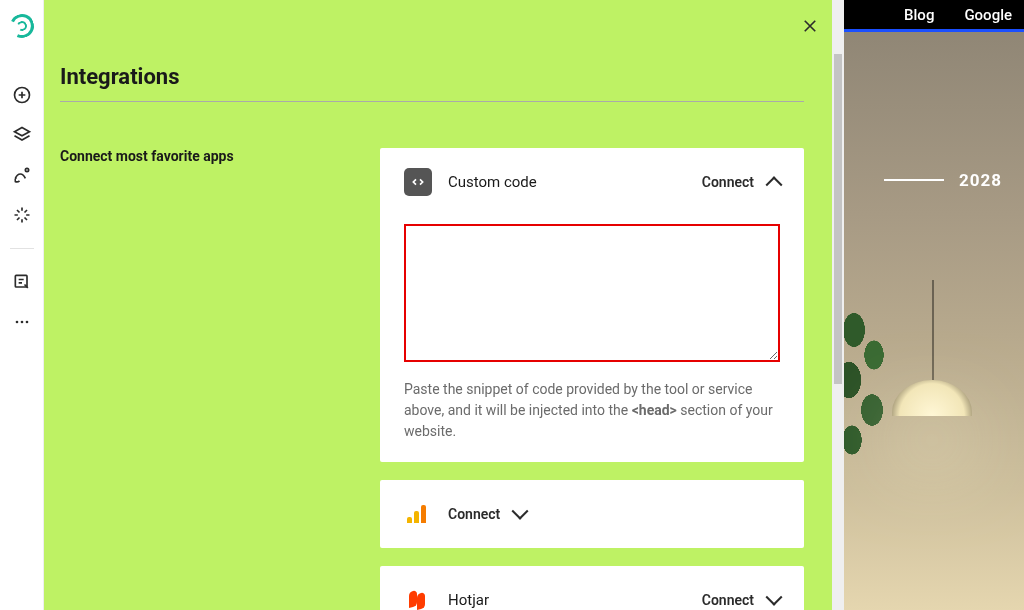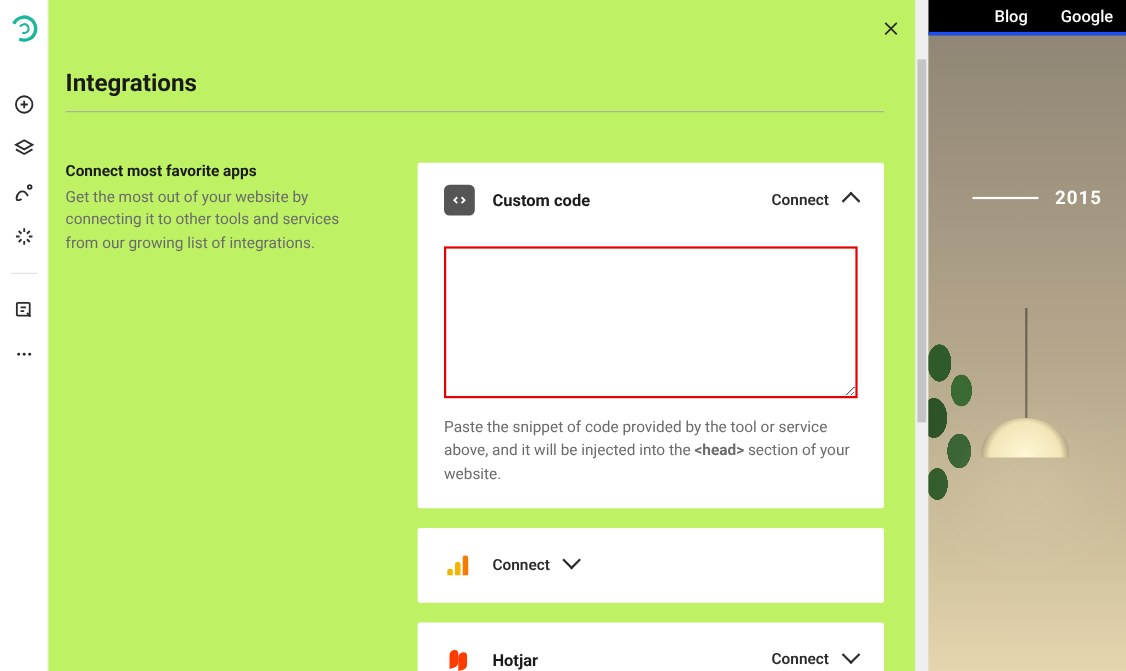--- a/index.html
+++ b/index.html
@@ -85,24 +85,24 @@
   }
   .card-head {
     display: flex; align-items: center; gap: 16px;
   }
   .card-icon {
     width: 28px; height: 28px; border-radius: 5px;
     display: flex; align-items: center; justify-content: center;
     font-size: 14px; color: #fff;
   }
   .card-icon.code-bg { background: #555; }
-  .card-title { font-size: 15px; font-weight: 700; color: #1a1a1a; flex: 1; }
+  .card-title { font-size: 15px; font-weight: 400; color: #1a1a1a; flex: 1; }
   .connect-btn {
     font-size: 14px; font-weight: 600; color: #2b2b2b;
-    display: flex; align-items: flex-start; gap: 14px; cursor: pointer;
+    display: flex; align-items: center; gap: 14px; cursor: pointer;
   }
   .chev { width: 12px; height: 12px; display: inline-block; position: relative; }
   .chev::before {
     content: ""; position: absolute; inset: 0;
     border-right: 2px solid #2b2b2b; border-bottom: 2px solid #2b2b2b;
   }
   .chev.up::before { transform: rotate(-135deg) translate(-2px, -2px); }
   .chev.down::before { transform: rotate(45deg) translate(-2px, -2px); }
 
   .code-box {
@@ -238,21 +238,20 @@
 
 <div class="panel-wrap">
   <div class="panel">
 
     <h1 class="page-title">Integrations</h1>
     <div class="hr"></div>
 
     <div class="columns">
       <div class="intro">
         <h3>Connect most favorite apps</h3>
-        <p>Get the most out of your website by connecting it to other tools and services from our growing list of integrations.</p>
       </div>
 
       <div class="cards">
 
         <div class="card">
           <div class="card-head">
             <div class="card-icon code-bg">
               <svg width="16" height="16" viewBox="0 0 24 24" fill="none" stroke="#fff" stroke-width="2.5">
                   <path d="M9 8l-4 4 4 4M15 8l4 4-4 4"></path>
                 </svg>
@@ -315,19 +314,19 @@
       </svg>
   </div>
 </div>
 
 <div class="preview">
   <div class="topbar">
     <a>Blog</a>
     <a>Google</a>
   </div>
   <div class="year-line"></div>
-  <div class="year">2015</div>
+  <div class="year">2028</div>
   <div class="plant"></div>
   <div class="lamp">
     <div class="cord"></div>
       <div class="shade"></div>
   </div>
 </div>
 
 </body></html>

